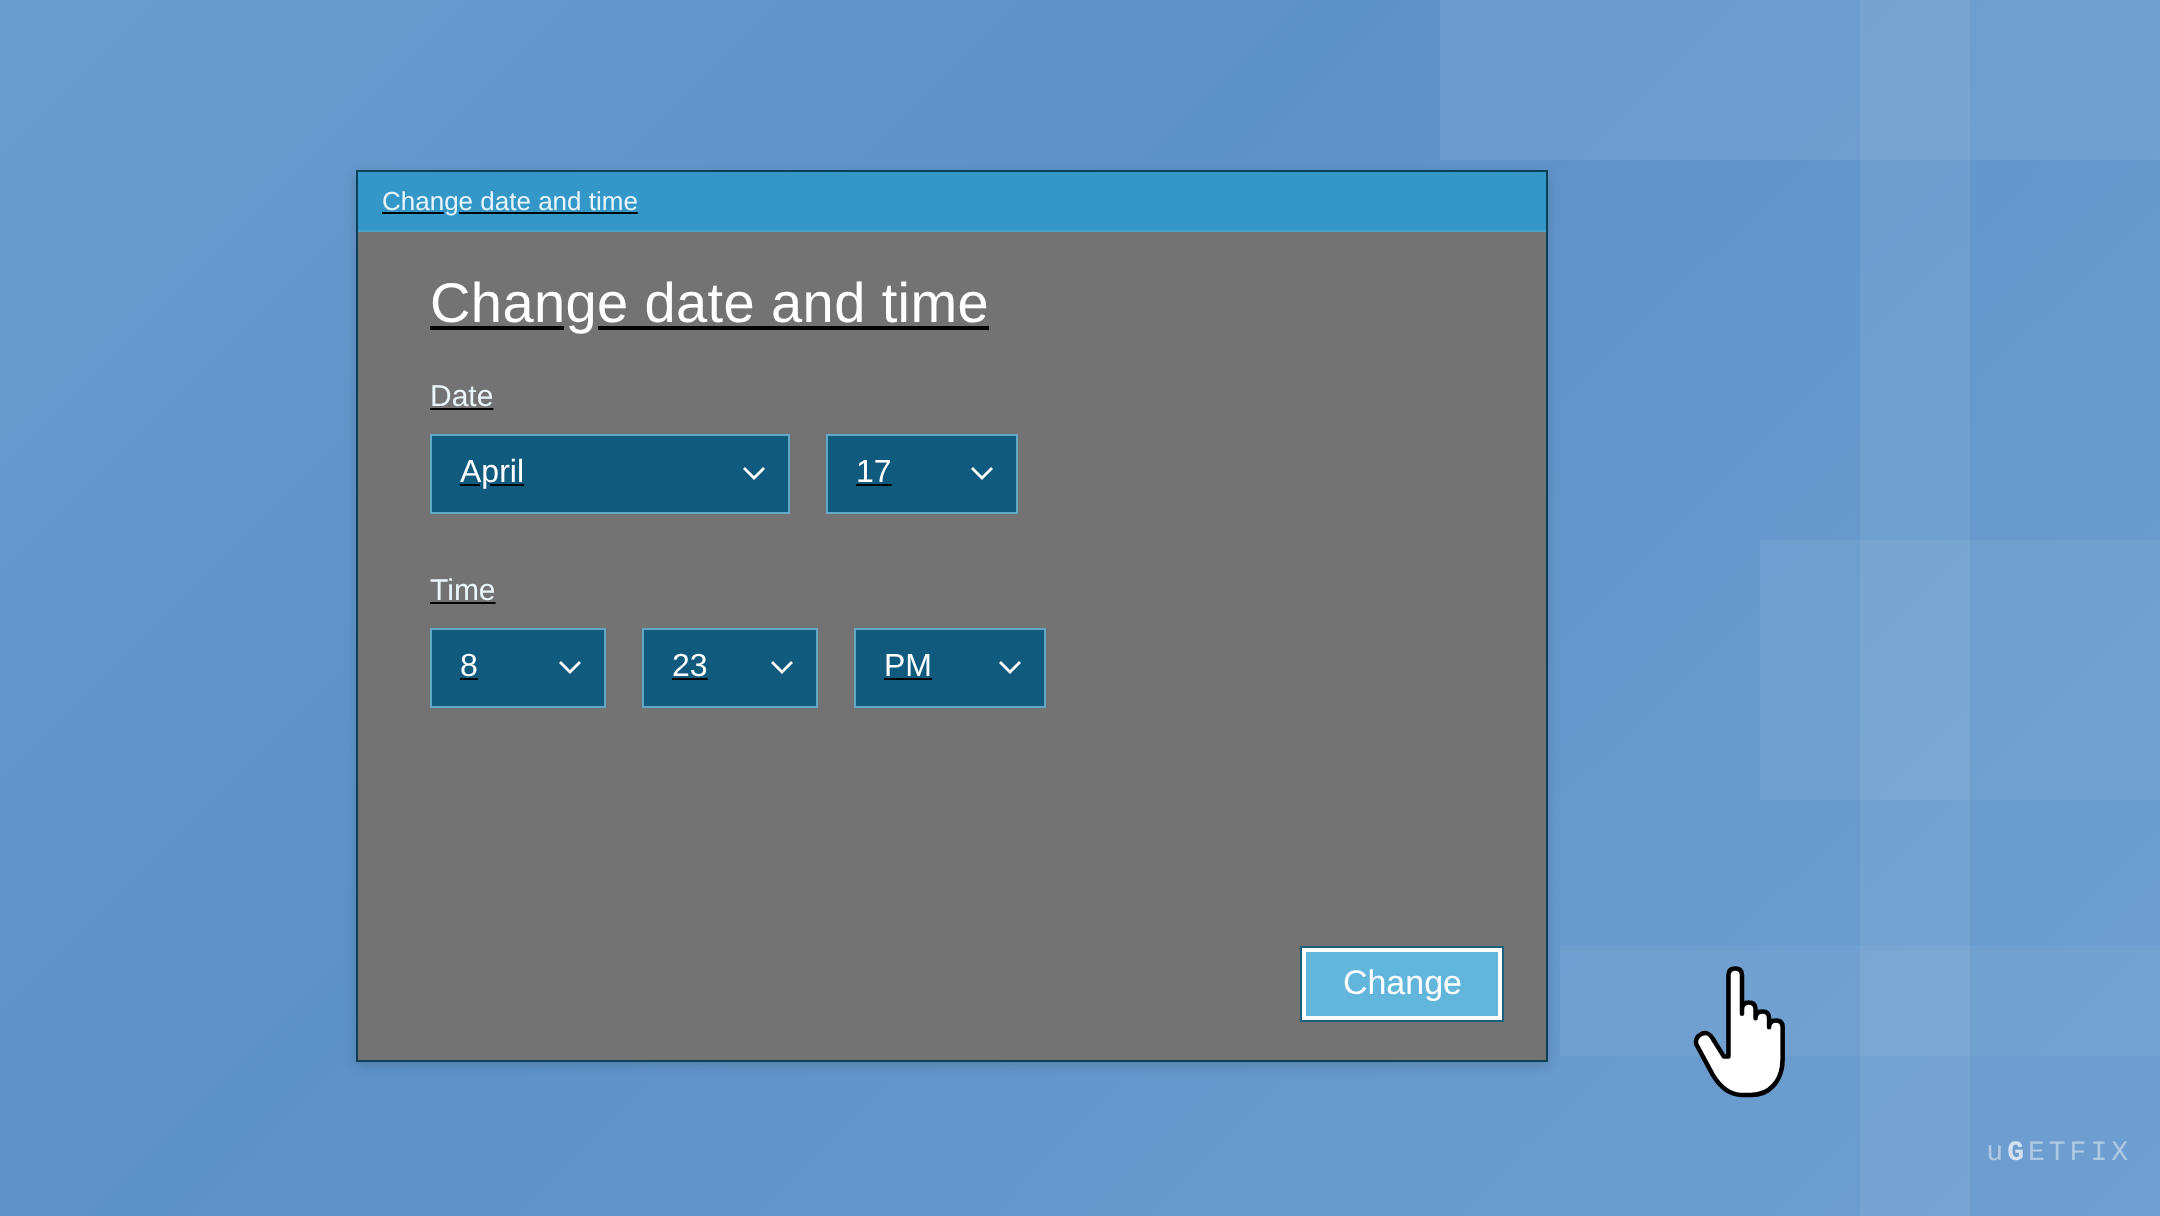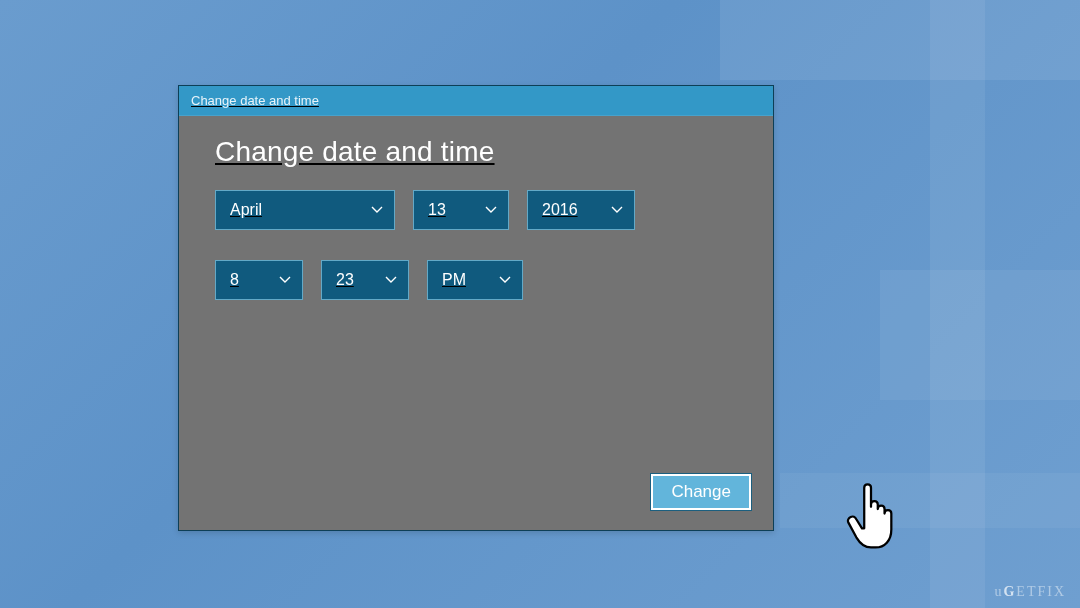--- a/index.html
+++ b/index.html
@@ -97,70 +97,64 @@
 
     .cursor-hand {
       position: absolute;
       left: 842px; top: 482px;
       width: 58px; height: 70px;
       pointer-events: none;
     }
 
     .watermark {
       position: absolute;
-      right: 14px; bottom: 8px;
+      right: 14px; bottom: 23px;
       color: rgba(255,255,255,0.45);
       font-size: 14px;
       letter-spacing: 2px;
-      font-family: Liberation Serif, serif;
+      font-family: Liberation Mono, monospace;
     }
     .watermark .g { color: rgba(255,255,255,0.7); font-weight: bold; }
   </style>
 </head>
 <body>
 
 <div class="bg-stripe bg-h1"></div>
 <div class="bg-stripe bg-v1"></div>
 <div class="bg-stripe bg-h2"></div>
 <div class="bg-stripe bg-h3"></div>
 
 <div class="dialog">
   <div class="titlebar">
     <span>Change date and time</span>
   </div>
   <div class="content">
     <div class="heading">Change date and time</div>
 
+    <div class="group-label">Date</div>
     <div class="row">
       <div class="combo w-month">
         <span>April</span>
         <span class="chev">
           <svg width="14" height="14" viewBox="0 0 14 14">
               <path d="M2 4 L7 9 L12 4" stroke="#fff" stroke-width="1.4" fill="none"></path>
             </svg>
         </span>
       </div>
       <div class="combo w-day">
-        <span>13</span>
-        <span class="chev">
-          <svg width="14" height="14" viewBox="0 0 14 14">
-              <path d="M2 4 L7 9 L12 4" stroke="#fff" stroke-width="1.4" fill="none"></path>
-            </svg>
-        </span>
-      </div>
-      <div class="combo w-year">
-        <span>2016</span>
+        <span>17</span>
         <span class="chev">
           <svg width="14" height="14" viewBox="0 0 14 14">
               <path d="M2 4 L7 9 L12 4" stroke="#fff" stroke-width="1.4" fill="none"></path>
             </svg>
         </span>
       </div>
     </div>
 
+    <div class="group-label">Time</div>
     <div class="row">
       <div class="combo w-hour">
         <span>8</span>
         <span class="chev">
           <svg width="14" height="14" viewBox="0 0 14 14">
               <path d="M2 4 L7 9 L12 4" stroke="#fff" stroke-width="1.4" fill="none"></path>
             </svg>
         </span>
       </div>
       <div class="combo w-min">

